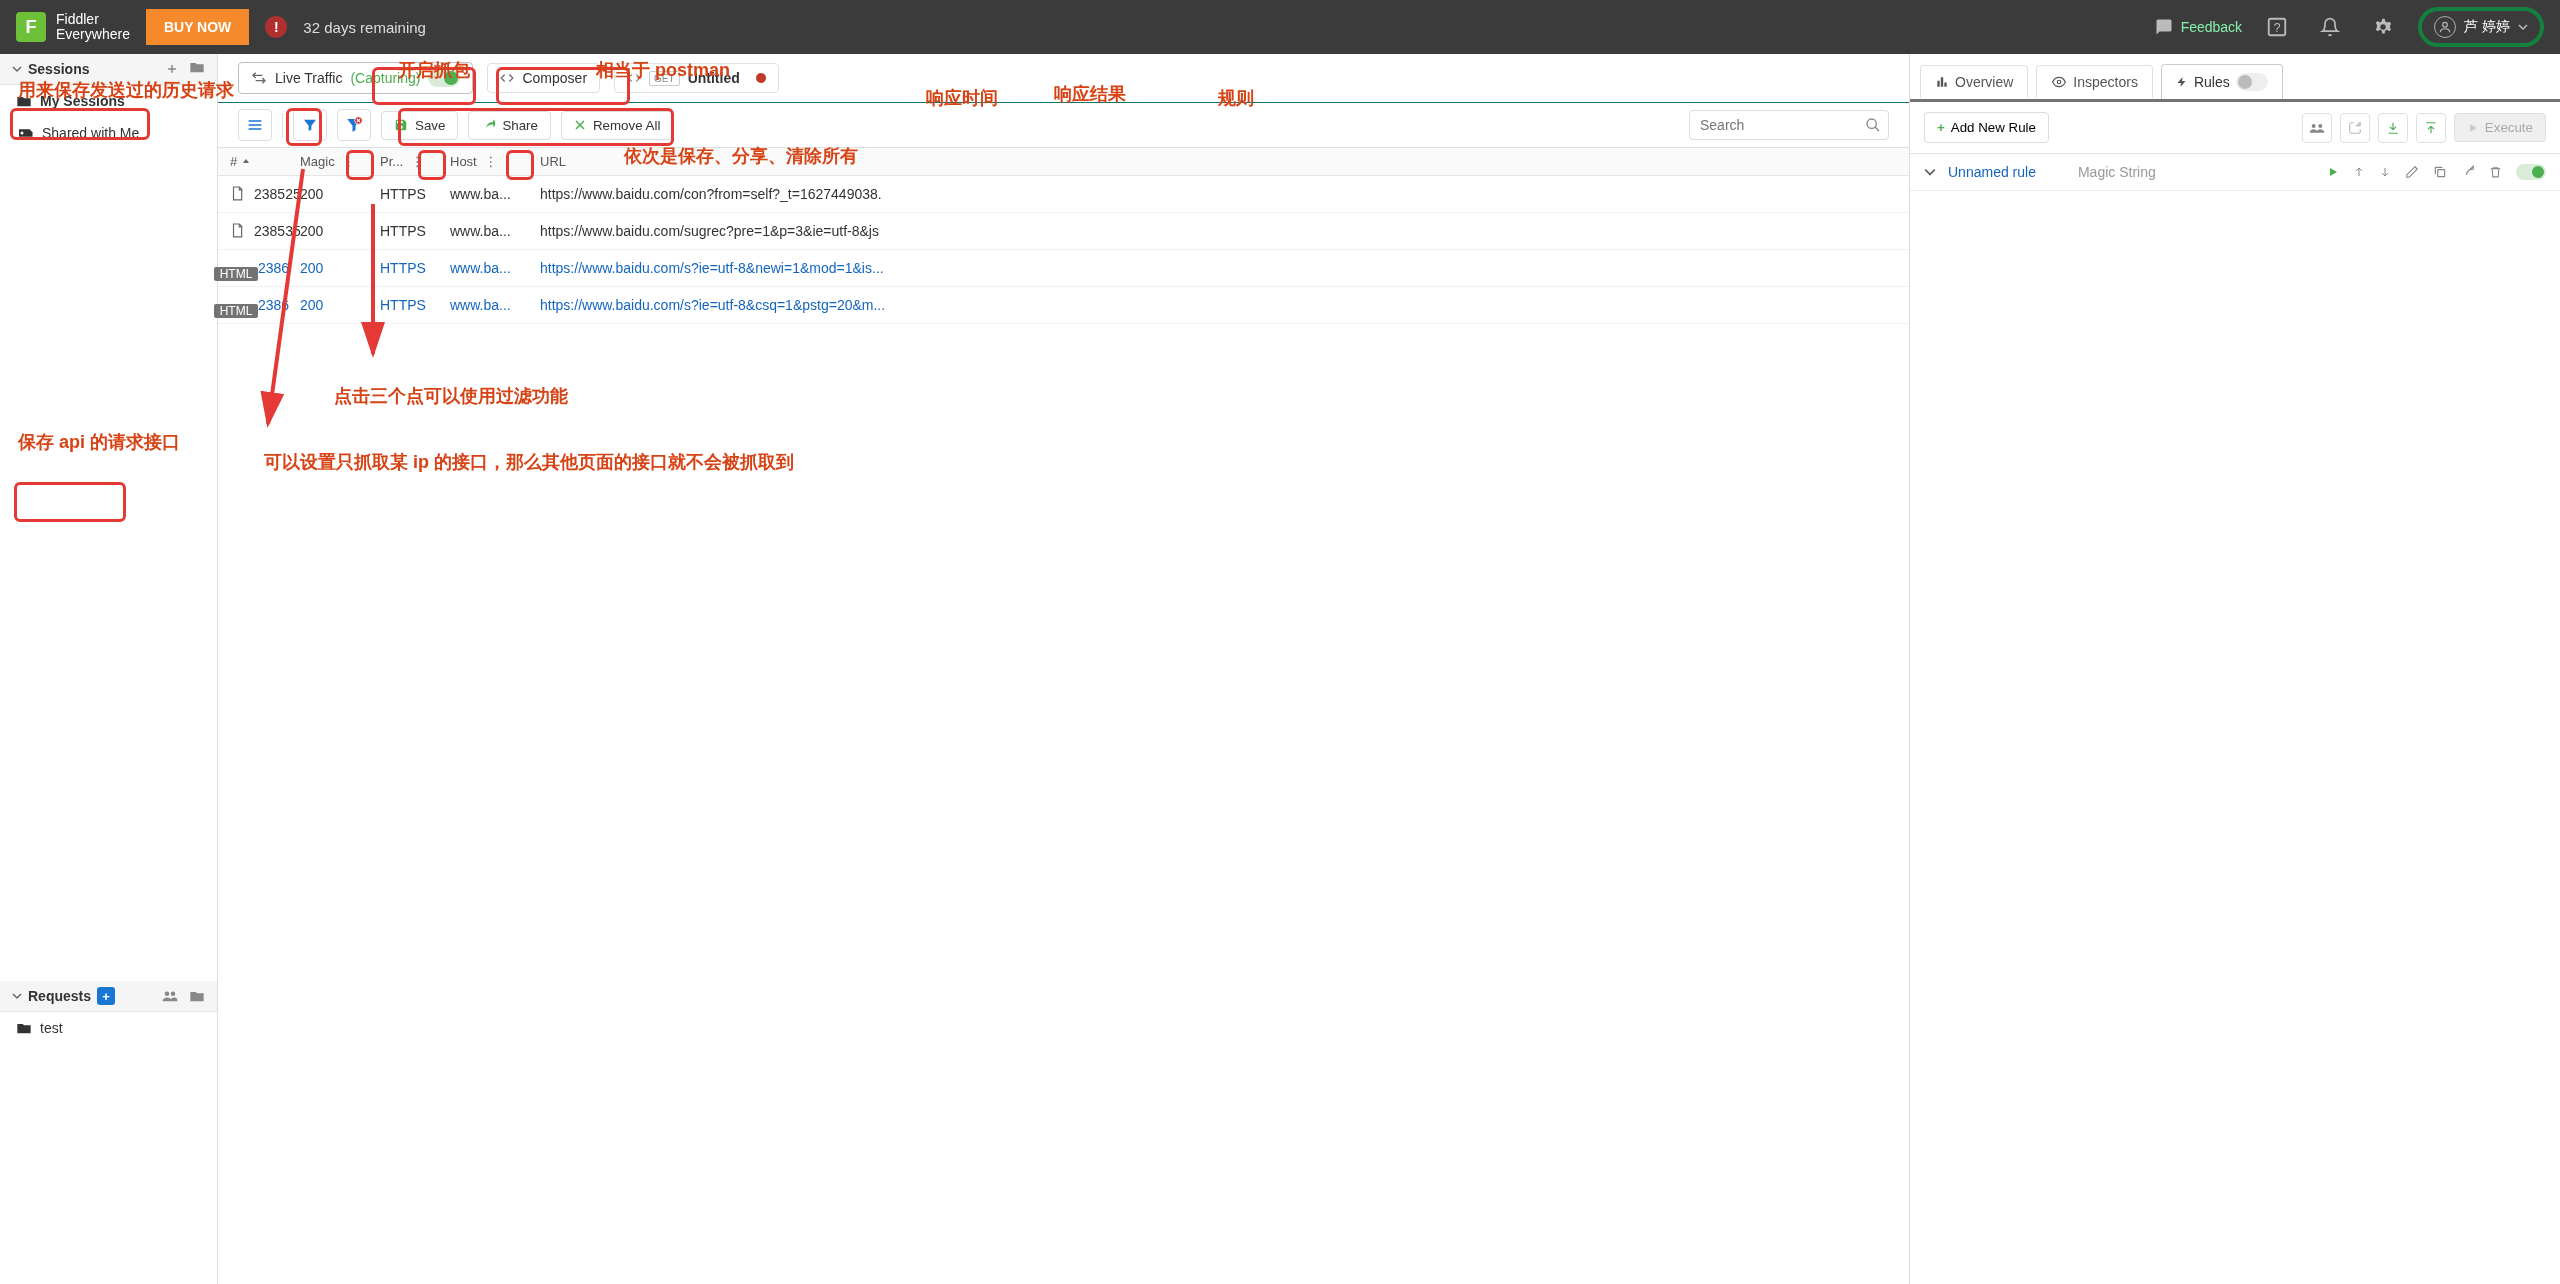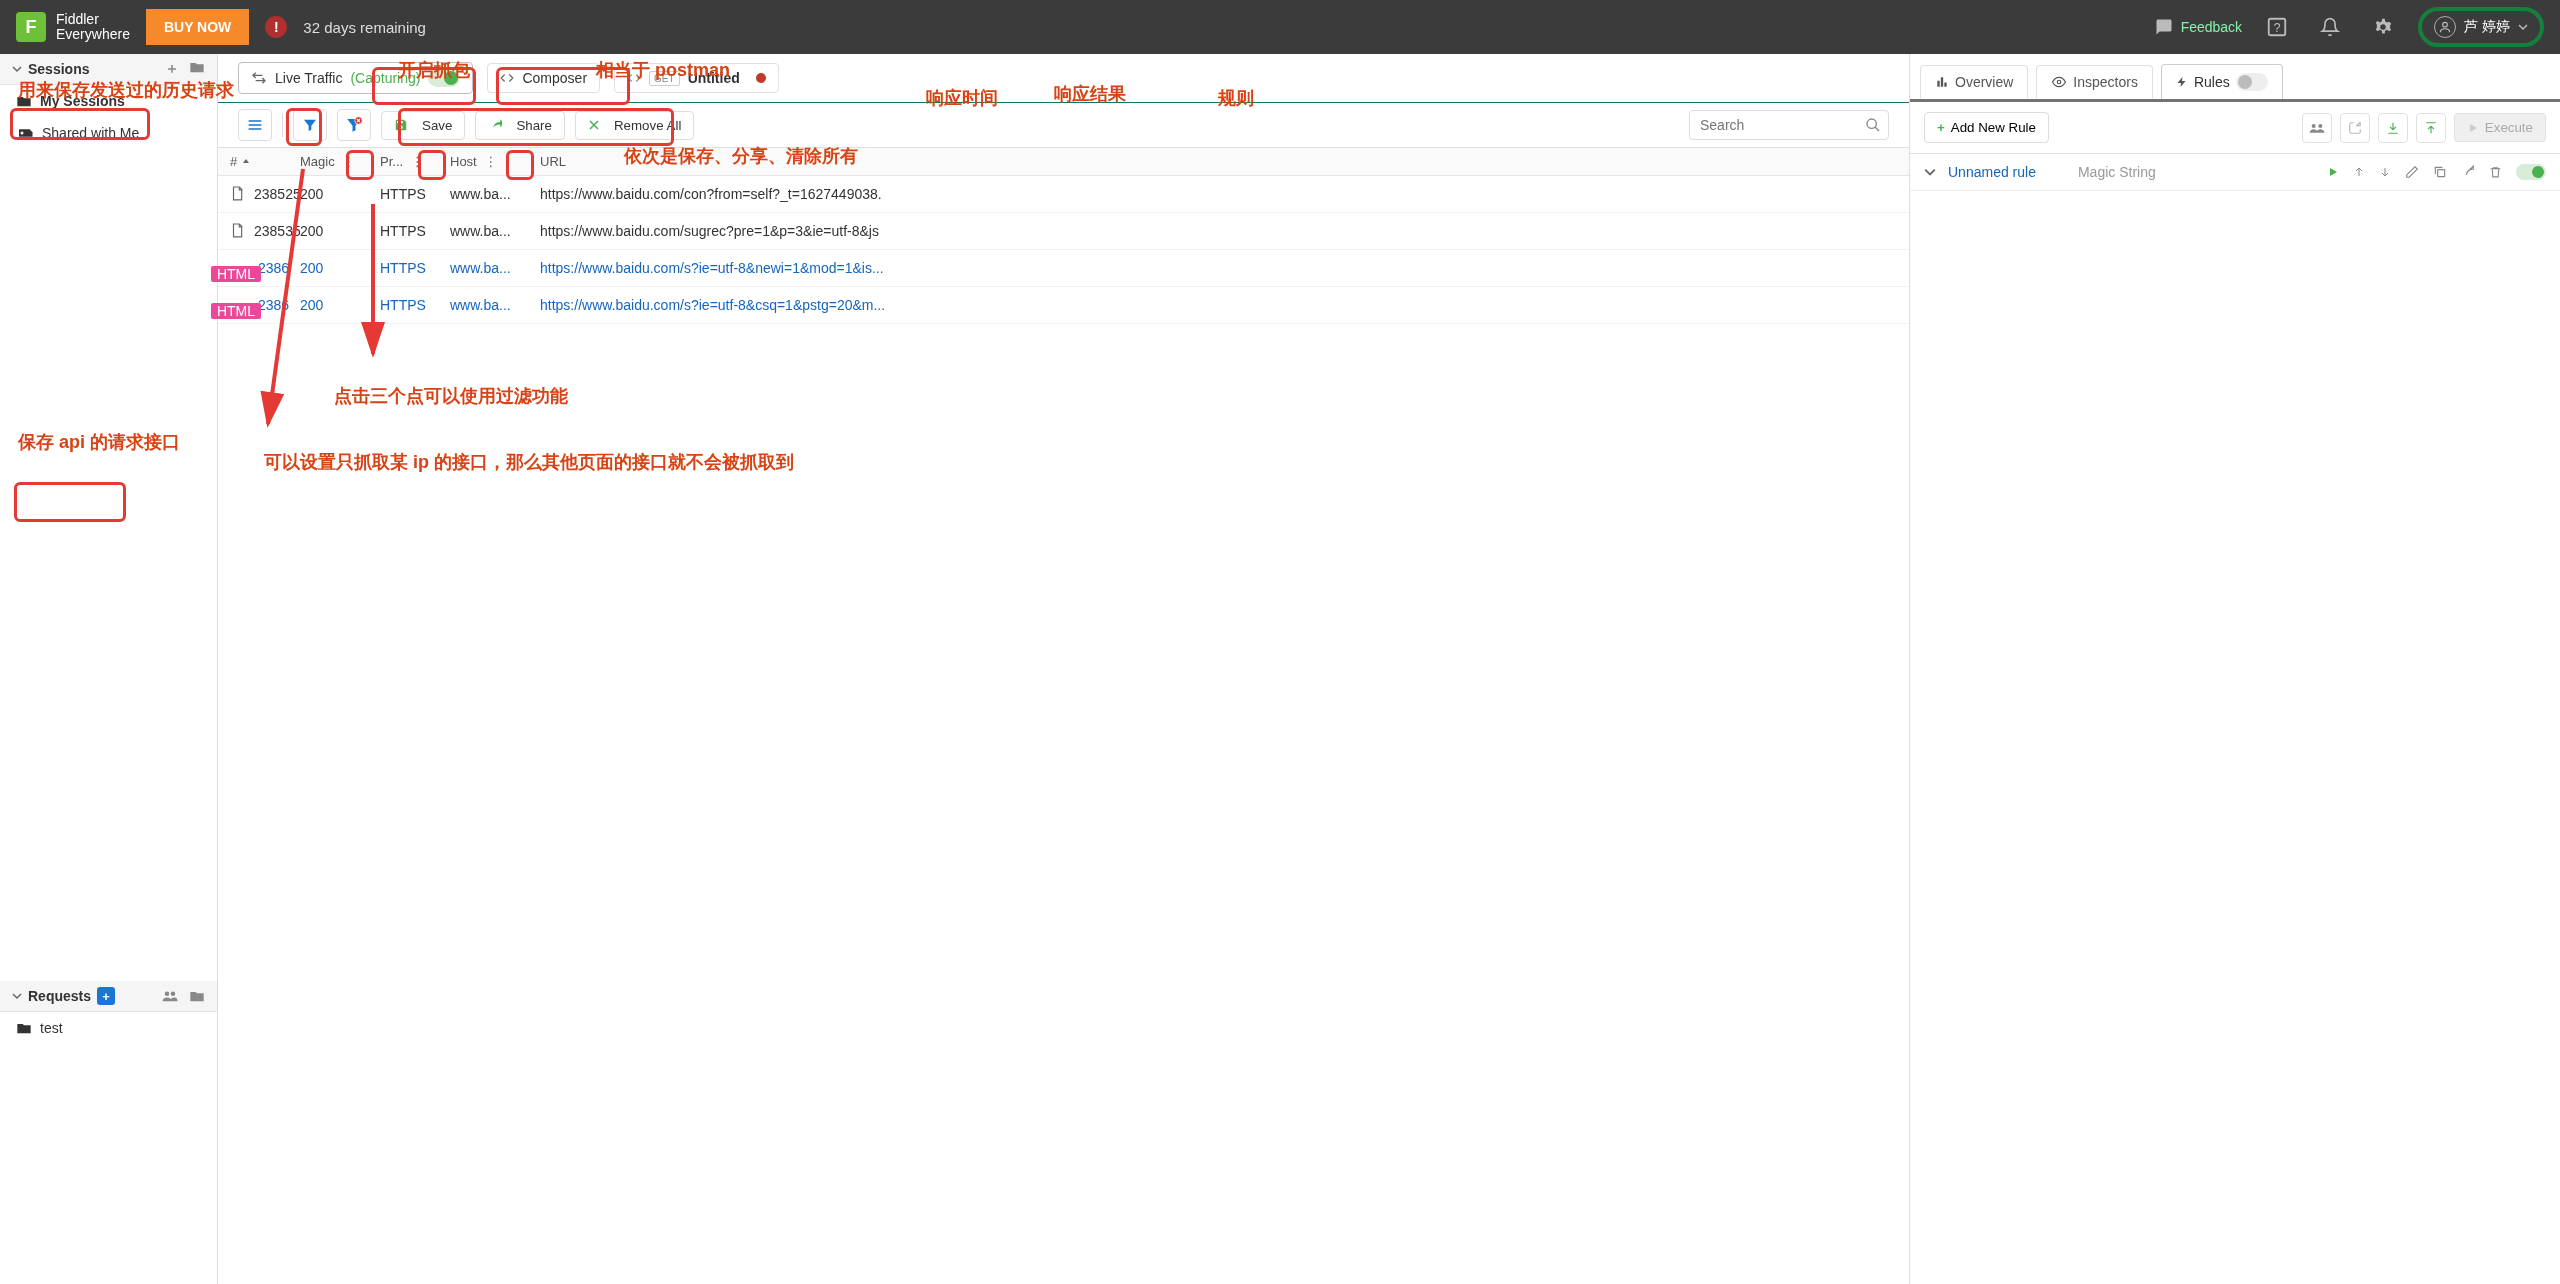--- a/index.html
+++ b/index.html
@@ -44,39 +44,39 @@
 .capturing { color: #4caf50; }
 .toggle-on { width: 32px; height: 18px; border-radius: 9px; background: #d8ecd8; position: relative; }
 .toggle-on::after { content: ''; position: absolute; right: 2px; top: 2px; width: 14px; height: 14px; border-radius: 50%; background: #4caf50; }
 .toggle-off { width: 32px; height: 18px; border-radius: 9px; background: #eee; position: relative; }
 .toggle-off::after { content: ''; position: absolute; left: 2px; top: 2px; width: 14px; height: 14px; border-radius: 50%; background: #bbb; }
 .close-dot { width: 10px; height: 10px; border-radius: 50%; background: #c0392b; margin-left: 8px; }
 .method-pill { font-size: 10px; color: #888; border: 1px solid #ccc; padding: 1px 4px; border-radius: 2px; }
 
 
 .toolbar-row { display: flex; align-items: center; padding: 6px 20px; gap: 10px; border-bottom: 1px solid #e0e0e0; }
-.tool-btn { display: flex; align-items: center; gap: 14px; border: 1px solid #ddd; background: #fff; padding: 6px 12px; border-radius: 4px; cursor: pointer; color: #333; }
+.tool-btn { display: flex; align-items: center; gap: 7px; border: 1px solid #ddd; background: #fff; padding: 6px 12px; border-radius: 4px; cursor: pointer; color: #333; }
 .tool-icon-btn { display: flex; align-items: center; justify-content: center; border: 1px solid #ddd; background: #fff; width: 34px; height: 32px; border-radius: 4px; cursor: pointer; }
 .divider-v { width: 1px; height: 24px; background: #ddd; }
 .search-box { flex: 1; max-width: 200px; margin-left: auto; position: relative; }
 .search-box input { width: 100%; padding: 6px 28px 6px 10px; border: 1px solid #ddd; border-radius: 4px; font-size: 14px; }
 .search-icon-pos { position: absolute; right: 8px; top: 50%; transform: translateY(-50%); color: #888; }
 
 
 .grid-header { display: flex; align-items: center; border-bottom: 1px solid #e5e5e5; background: #fafafa; padding: 6px 12px; color: #555; font-size: 13px; }
 .col-idx { width: 70px; display: flex; align-items: center; gap: 4px; }
 .col-result { width: 80px; }
 .col-proto { width: 70px; }
 .col-host { width: 90px; }
 .col-url { flex: 1; }
 .col-menu { color: #666; cursor: pointer; padding: 0 4px; }
 .grid-row { display: flex; align-items: center; padding: 7px 12px; border-bottom: 1px solid #f2f2f2; font-size: 14px; }
 .grid-row.blue { color: #1565c0; }
 .doc-icon { width: 18px; height: 22px; display: inline-flex; align-items: center; justify-content: center; margin-right: 6px; }
-.html-badge { font-size: 14px; background: #ec4899; color: #fff; padding: 0 6px; border-radius: 2px; position: relative; top: 6px; margin-left: -6px; }
+.html-badge { font-size: 12px; background: #737373; color: #fff; padding: 0 6px; border-radius: 2px; position: relative; top: 6px; margin-left: -6px; }
 
 
 .right-panel { width: 650px; display: flex; flex-direction: column; }
 .right-tabs { display: flex; align-items: center; padding: 10px 10px 0 10px; gap: 8px; border-bottom: 3px solid #737373; }
 .right-tab { display: flex; align-items: center; gap: 6px; padding: 8px 14px; border: 1px solid #e0e0e0; border-bottom: none; border-radius: 4px 4px 0 0; cursor: pointer; color: #555; background: #fff; }
 .right-tab.active { border-color: #ccc; color: #333; }
 .right-toolbar { display: flex; align-items: center; padding: 10px 14px; gap: 8px; border-bottom: 1px solid #e0e0e0; }
 .add-rule-btn { display: flex; align-items: center; gap: 6px; border: 1px solid #ddd; padding: 7px 12px; border-radius: 4px; cursor: pointer; background: #fff; }
 .rtoolbar-spacer { flex: 1; }
 .icon-btn-sm { width: 30px; height: 30px; border: 1px solid #e0e0e0; border-radius: 4px; display: flex; align-items: center; justify-content: center; color: #888; cursor: pointer; }

